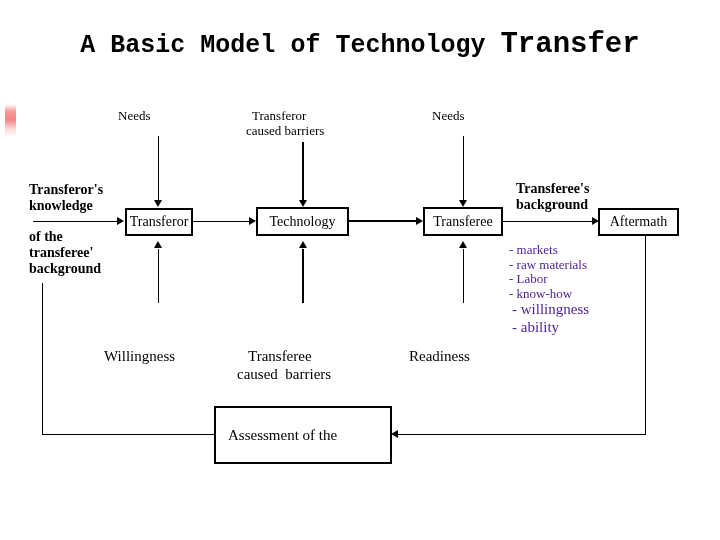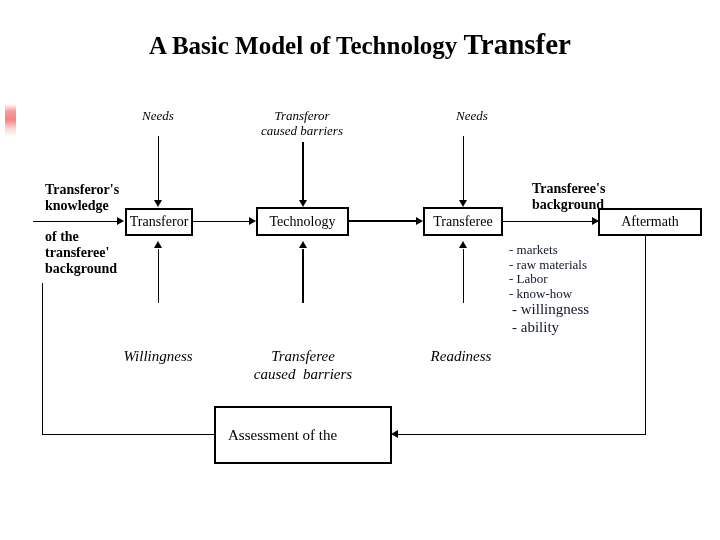--- a/index.html
+++ b/index.html
@@ -17,21 +17,21 @@
     font-family: "Liberation Serif", "DejaVu Serif", serif;
   }
 
   
   #title {
     position: absolute;
     left: 0;
     top: 28px;
     width: 720px;
     text-align: center;
-    font-family: Liberation Serif, serif;
+    font-family: Liberation Mono, monospace;
     font-weight: bold;
     color: #000000;
     white-space: nowrap;
   }
   #title .t-main {
     font-size: 25px;
     letter-spacing: 0px;
   }
   #title .t-accent {
     font-size: 29px;
@@ -78,26 +78,26 @@
   }
 
   .lbl {
     position: absolute;
     color: #000000;
     font-family: "Liberation Serif", "DejaVu Serif", serif;
     white-space: pre;
     line-height: 1.18;
     z-index: 4;
   }
-  .lbl.center { text-align: center; font-style: italic; }
+  .lbl.center { text-align: left; }
   .lbl.left { text-align: left; }
   .lbl.s13 { font-size: 13px; }
   .lbl.s14 { font-size: 14px; }
   .lbl.s15 { font-size: 15px; margin-top: 45px; }
-  .lbl.bold { font-weight: bold; margin-left: 16px; }
+  .lbl.bold { font-weight: bold; }
 
   
   .ln {
     position: absolute;
     background: #000000;
     z-index: 2;
   }
   .ln.h { height: 1px; }
   .ln.v { width: 1px; }
   .ln.h.thick { height: 2px; }
@@ -130,21 +130,21 @@
     border-bottom: 4px solid transparent;
     border-right: 7px solid #000000;
   }
 
   
   #bullets {
     position: absolute;
     left: 509px;
     top: 243px;
     z-index: 4;
-    color: #0f172a;
+    color: #4c1d95;
     font-family: "Liberation Serif", "DejaVu Serif", serif;
   }
   #bullets .bi {
     white-space: pre;
     line-height: 1.12;
   }
   #bullets .bi.small { font-size: 13px; }
   #bullets .bi.big { font-size: 15px; padding-left: 3px; line-height: 1.16; }
 
   
@@ -239,21 +239,21 @@
 
   <div class="ln h" style="left:42px; top:434px; width:173px;"></div>
   <div class="ln v" style="left:42px; top:283px; height:152px;"></div>
 
   <div class="node single" style="left:125px; top:208px; width:68px; height:28px;">Transferor</div>
 
   <div class="node single" style="left:256px; top:207px; width:93px; height:29px;">Technology</div>
 
   <div class="node single" style="left:423px; top:207px; width:80px; height:29px;">Transferee</div>
 
-  <div class="node single" style="left:598px; top:208px; width:104px; height:28px;">Aftermath</div>
+  <div class="node single" style="left:598px; top:208px; width:81px; height:28px;">Aftermath</div>
 
   <div class="node assess" style="left:214px; top:406px; width:178px; height:58px;">
     <div>
       <div>Assessment of the</div>
     </div>
   </div>
 
 
 </div>
 

